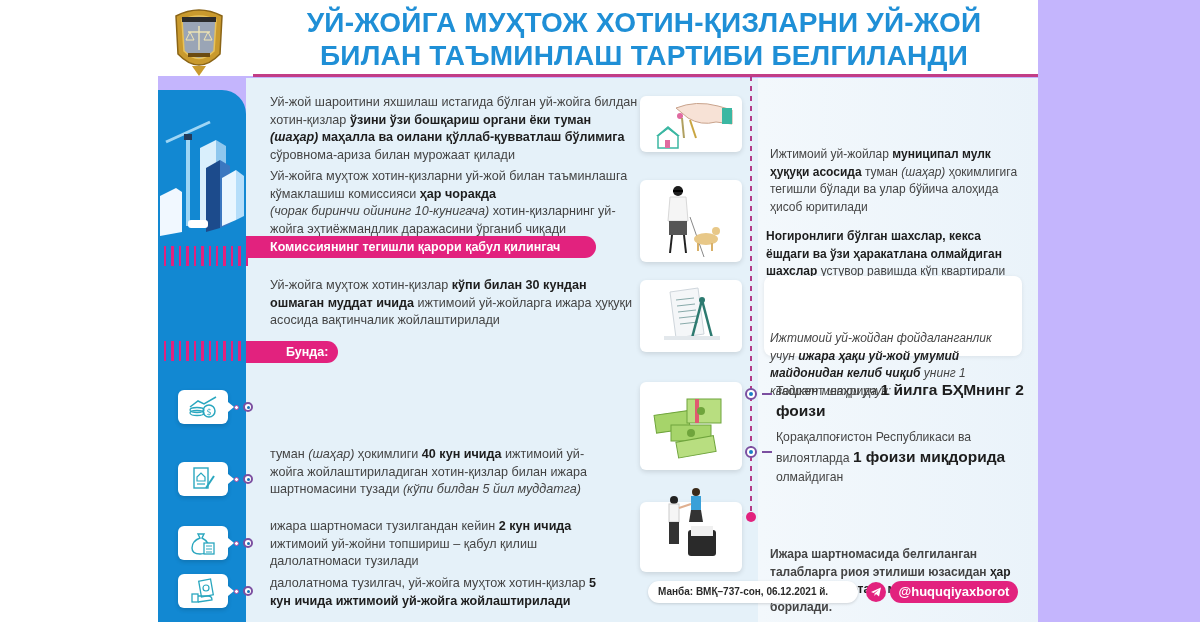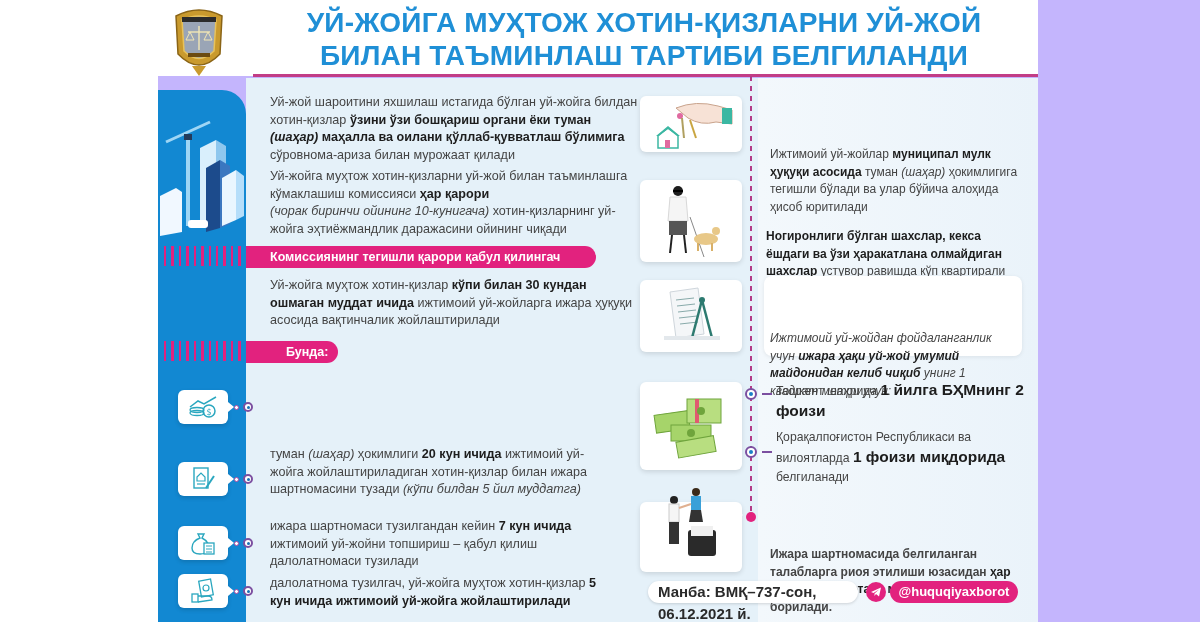--- a/index.html
+++ b/index.html
@@ -50,21 +50,21 @@
 
   .rtext { position: absolute; font-size: 12px; line-height: 17.5px; color: #444; margin-top: 48px; }
   .rtext b { color: #1d1d1d; }
   .rtext i { font-style: italic; }
 
   .rate-box { position: absolute; left: 606px; top: 276px; width: 258px; height: 80px; background: #fff; border-radius: 8px; box-shadow: 0 1px 4px rgba(0,0,0,0.08); }
 
   .ltext { position: absolute; font-size: 12.2px; line-height: 19px; color: #444; }
   .ltext .big { font-weight: bold; font-size: 15.5px; color: #1d1d1d; }
 
-  .source { position: absolute; left: 490px; top: 581px; width: 210px; height: 22px; background: #fff; border-radius: 11px; font-size: 15px; font-weight: bold; line-height: 22px; color: #2a2a2a; padding-left: 10px; box-shadow: 0 1px 3px rgba(0,0,0,0.15); }
+  .source { position: absolute; left: 490px; top: 581px; width: 210px; height: 22px; background: #fff; border-radius: 11px; font-size: 10px; font-weight: bold; line-height: 22px; color: #2a2a2a; padding-left: 10px; box-shadow: 0 1px 3px rgba(0,0,0,0.15); }
   .tg { position: absolute; left: 708px; top: 582px; width: 20px; height: 20px; border-radius: 50%; background: #e2227e; display: flex; align-items: center; justify-content: center; }
   .handle { position: absolute; left: 732px; top: 581px; width: 128px; height: 22px; border-radius: 11px; background: #e2227e; color: #fff; font-weight: bold; font-size: 13px; line-height: 22px; text-align: center; }
 </style>
 </head>
 <body>
 
 <div class="poster">
 
   <div class="header">
     <svg class="emblem" viewBox="0 0 58 72">
@@ -100,38 +100,38 @@
     <polygon points="76,62 84,68 84,108 76,112" fill="#b5defa"></polygon>
     <polygon points="0,88 16,80 22,84 22,124 0,128" fill="#f1f8ff"></polygon>
     <rect x="28" y="112" width="20" height="8" rx="3" fill="#ffffff"></rect>
   </svg>
 
   <div class="para" style="left:112px; top:94px; width:370px;">
     <span>Уй-жой шароитини яхшилаш истагида бўлган уй-жойга билдан хотин-қизлар </span><b>ўзини ўзи бошқариш органи ёки туман </b><b><i>(шаҳар)</i></b><b> маҳалла ва оилани қўллаб-қувватлаш бўлимига</b><span> сўровнома-ариза билан мурожаат қилади</span>
   </div>
 
   <div class="para" style="left:112px; top:168px; width:370px;">
-    <span>Уй-жойга муҳтож хотин-қизларни уй-жой билан таъминлашга кўмаклашиш комиссияси </span><b>ҳар қарори</b><br><i>(чорак биринчи ойининг 10-кунигача)</i><span> хотин-қизларнинг уй-жойга эҳтиёжмандлик даражасини ойининг чиқади</span>
+    <span>Уй-жойга муҳтож хотин-қизларни уй-жой билан таъминлашга кўмаклашиш комиссияси </span><b>ҳар чоракда</b><br><i>(чорак биринчи ойининг 10-кунигача)</i><span> хотин-қизларнинг уй-жойга эҳтиёжмандлик даражасини ўрганиб чиқади</span>
   </div>
 
   <div class="stripes" style="top:246px;">
       <span></span>
       <span></span>
       <span></span>
       <span></span>
       <span></span>
       <span></span>
       <span></span>
       <span></span>
       <span></span>
       <span></span>
       <span></span>
       <span></span>
     </div>
-  <div class="pill" style="left:88px; top:246px; width:350px;">Комиссиянинг тегишли қарори қабул қилингач</div>
+  <div class="pill" style="left:88px; top:236px; width:350px;">Комиссиянинг тегишли қарори қабул қилингач</div>
 
   <div class="para" style="left:112px; top:277px; width:370px;">
     <span>Уй-жойга муҳтож хотин-қизлар </span><b>кўпи билан 30 кундан ошмаган муддат ичида</b><span> ижтимоий уй-жойларга ижара ҳуқуқи асосида вақтинчалик жойлаштирилади</span>
   </div>
 
   <div class="stripes" style="top:341px;">
       <span></span>
       <span></span>
       <span></span>
       <span></span>
@@ -166,38 +166,38 @@
       <path d="M9 11 L13 7 L17 11 L17 15 L9 15 Z" fill="none" stroke="#2aa7bf" stroke-width="1.2"></path>
       <line x1="9" y1="18" x2="17" y2="18" stroke="#2aa7bf" stroke-width="1.2"></line>
       <line x1="18" y1="22" x2="26" y2="10" stroke="#2aa7bf" stroke-width="2"></line>
     </svg>
   </div>
   <div class="dots" style="top:474px;">
       <span class="s"></span>
       <span class="l"></span>
     </div>
   <div class="para" style="left:112px; top:446px; width:345px;">
-    <span>туман </span><i>(шаҳар)</i><span> ҳокимлиги </span><b>20 кун ичида</b><span> ижтимоий уй-жойга жойлаштириладиган хотин-қизлар билан ижара шартномасини тузади </span><i>(кўпи билдан 5 йил муддатга)</i>
+    <span>туман </span><i>(шаҳар)</i><span> ҳокимлиги </span><b>40 кун ичида</b><span> ижтимоий уй-жойга жойлаштириладиган хотин-қизлар билан ижара шартномасини тузади </span><i>(кўпи билдан 5 йил муддатга)</i>
   </div>
 
   <div class="icon-card" style="top:526px;">
     <svg width="30" height="26" viewBox="0 0 30 26">
       <path d="M10 4 L16 4 L14 8 Q22 12 20 20 Q18 24 12 24 Q4 24 4 18 Q4 11 12 8 Z" fill="none" stroke="#2aa7bf" stroke-width="1.4"></path>
       <rect x="16" y="13" width="10" height="11" fill="#fff" stroke="#2aa7bf" stroke-width="1.3"></rect>
       <line x1="18" y1="16" x2="24" y2="16" stroke="#2aa7bf"></line>
       <line x1="18" y1="19" x2="24" y2="19" stroke="#2aa7bf"></line>
       <line x1="18" y1="22" x2="24" y2="22" stroke="#2aa7bf"></line>
     </svg>
   </div>
   <div class="dots" style="top:538px;">
       <span class="s"></span>
       <span class="l"></span>
     </div>
   <div class="para" style="left:112px; top:518px; width:340px;">
-    <span>ижара шартномаси тузилгандан кейин </span><b>7 кун ичида</b><span> ижтимоий уй-жойни топшириш – қабул қилиш далолатномаси тузилади</span>
+    <span>ижара шартномаси тузилгандан кейин </span><b>2 кун ичида</b><span> ижтимоий уй-жойни топшириш – қабул қилиш далолатномаси тузилади</span>
   </div>
 
   <div class="icon-card" style="top:574px;">
     <svg width="30" height="26" viewBox="0 0 30 26">
       <rect x="12" y="2" width="12" height="16" fill="none" stroke="#2aa7bf" stroke-width="1.3" transform="rotate(-10 18 10)"></rect>
       <circle cx="18" cy="10" r="3" fill="none" stroke="#2aa7bf" stroke-width="1.2"></circle>
       <rect x="4" y="16" width="6" height="8" fill="none" stroke="#2aa7bf" stroke-width="1.3"></rect>
       <path d="M10 18 L20 18 Q24 18 24 22 L10 24" fill="none" stroke="#2aa7bf" stroke-width="1.3"></path>
     </svg>
   </div>
@@ -297,21 +297,21 @@
 
   <div class="tl-node" style="top:388px;"></div>
   <div class="tl-dash" style="top:393px;"></div>
   <div class="ltext" style="left:618px; top:380px; width:250px;">
     <span>Тошкент шаҳрида </span><span class="big">1 йилга БҲМнинг 2 фоизи</span>
   </div>
 
   <div class="tl-node" style="top:446px;"></div>
   <div class="tl-dash" style="top:451px;"></div>
   <div class="ltext" style="left:618px; top:428px; width:250px;">
-    <span>Қорақалпоғистон Республикаси ва вилоятларда </span><span class="big">1 фоизи миқдорида</span><span> белгиланади</span>
+    <span>Қорақалпоғистон Республикаси ва вилоятларда </span><span class="big">1 фоизи миқдорида</span><span> олмайдиган</span>
   </div>
 
   <div class="rtext" style="left:612px; top:498px; width:250px;font-weight:bold;">
     <span>Ижара шартномасида белгиланган талабларга риоя этилиши юзасидан </span><b>ҳар ойда бир маротаба мониторинг</b><span> олиб борилади.</span>
   </div>
 
   <div class="source">Манба: ВМҚ–737-сон, 06.12.2021 й.</div>
   <div class="tg">
     <svg width="12" height="12" viewBox="0 0 12 12">
         <path d="M1 6 L11 1.5 L9 10.5 L6 8 L4.5 10 L4.5 7.5 L9 3.5 L3.5 7 Z" fill="#fff"></path>

